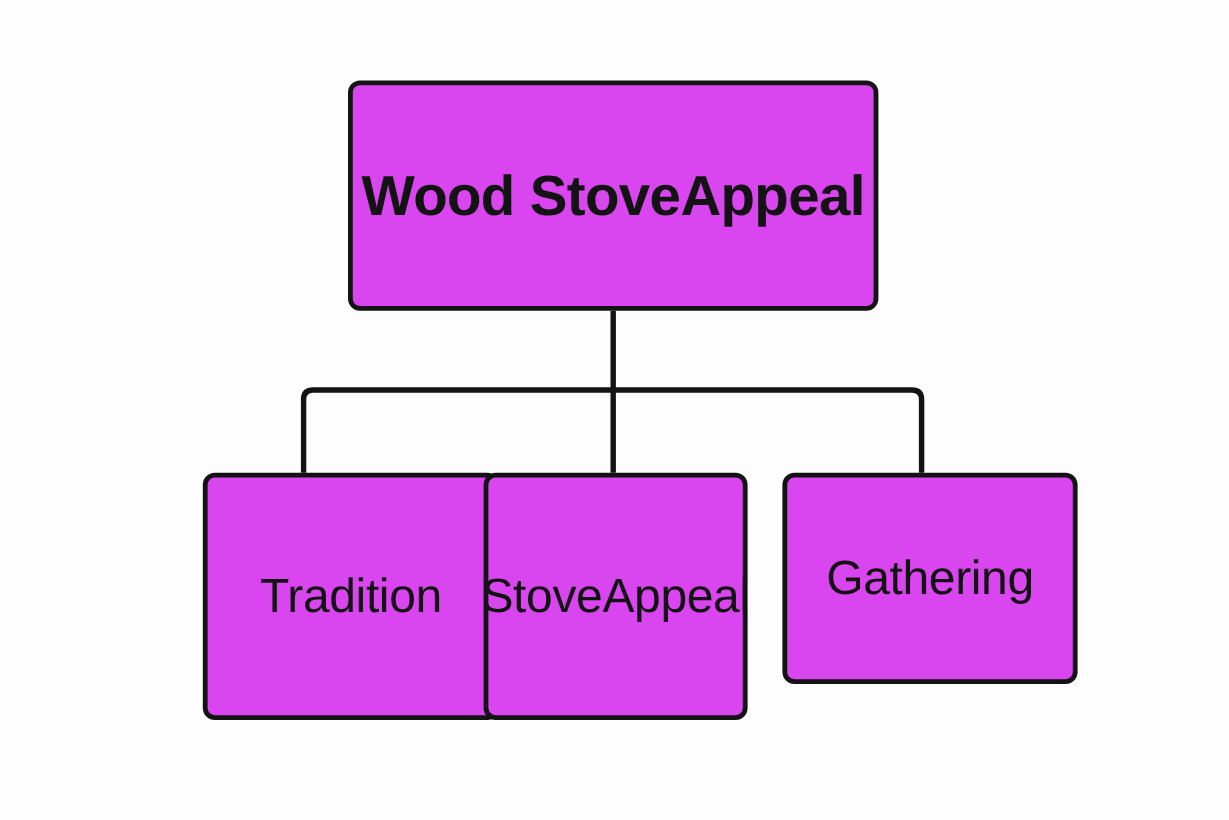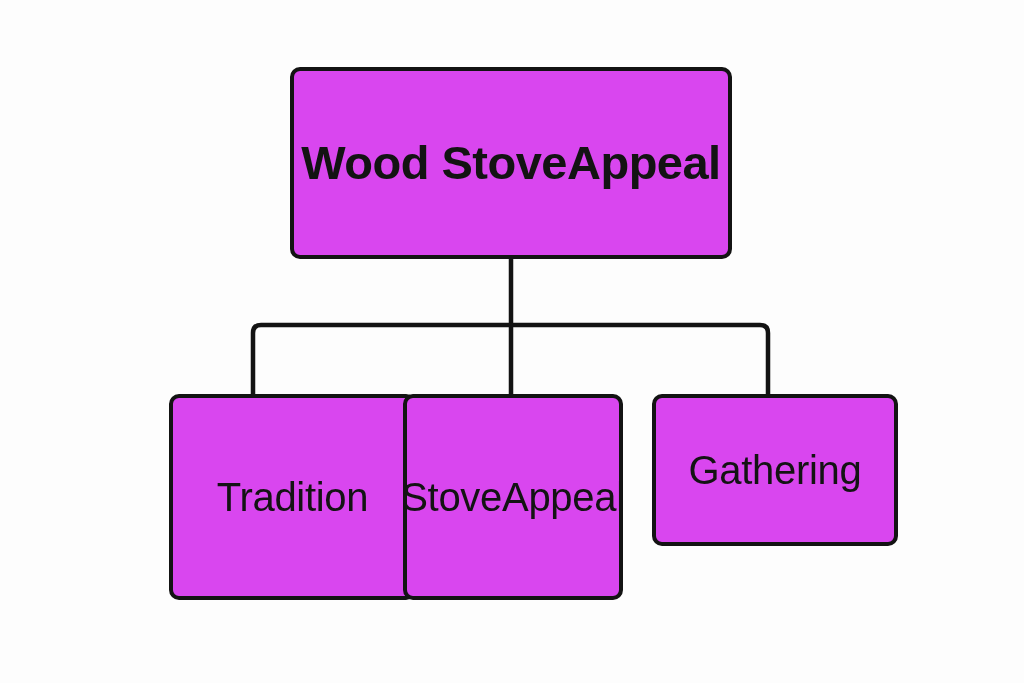--- a/index.html
+++ b/index.html
@@ -51,21 +51,21 @@
     letter-spacing: -0.5px;
   }
   .node-child {
     font-size: 40px;
     font-weight: 400;
     line-height: 1.25;
     letter-spacing: -0.3px;
   }
   .node-child-0 { left: 123px; top: 394px; width: 247px; height: 206px; margin-left: 46px; }
   .node-child-1 { left: 403px; top: 394px; width: 220px; height: 206px; }
-  .node-child-2 { left: 652px; top: 394px; width: 246px; height: 152px; }
+  .node-child-2 { left: 652px; top: 394px; width: 246px; height: 176px; }
 </style>
 </head>
 <body>
 
 <div class="stage">
 
   <svg class="connectors" viewBox="0 0 1024 683" xmlns="http://www.w3.org/2000/svg">
 
     <path d="M 511 259 L 511 394" fill="none" stroke="#131313" stroke-width="4.5"></path>
 

